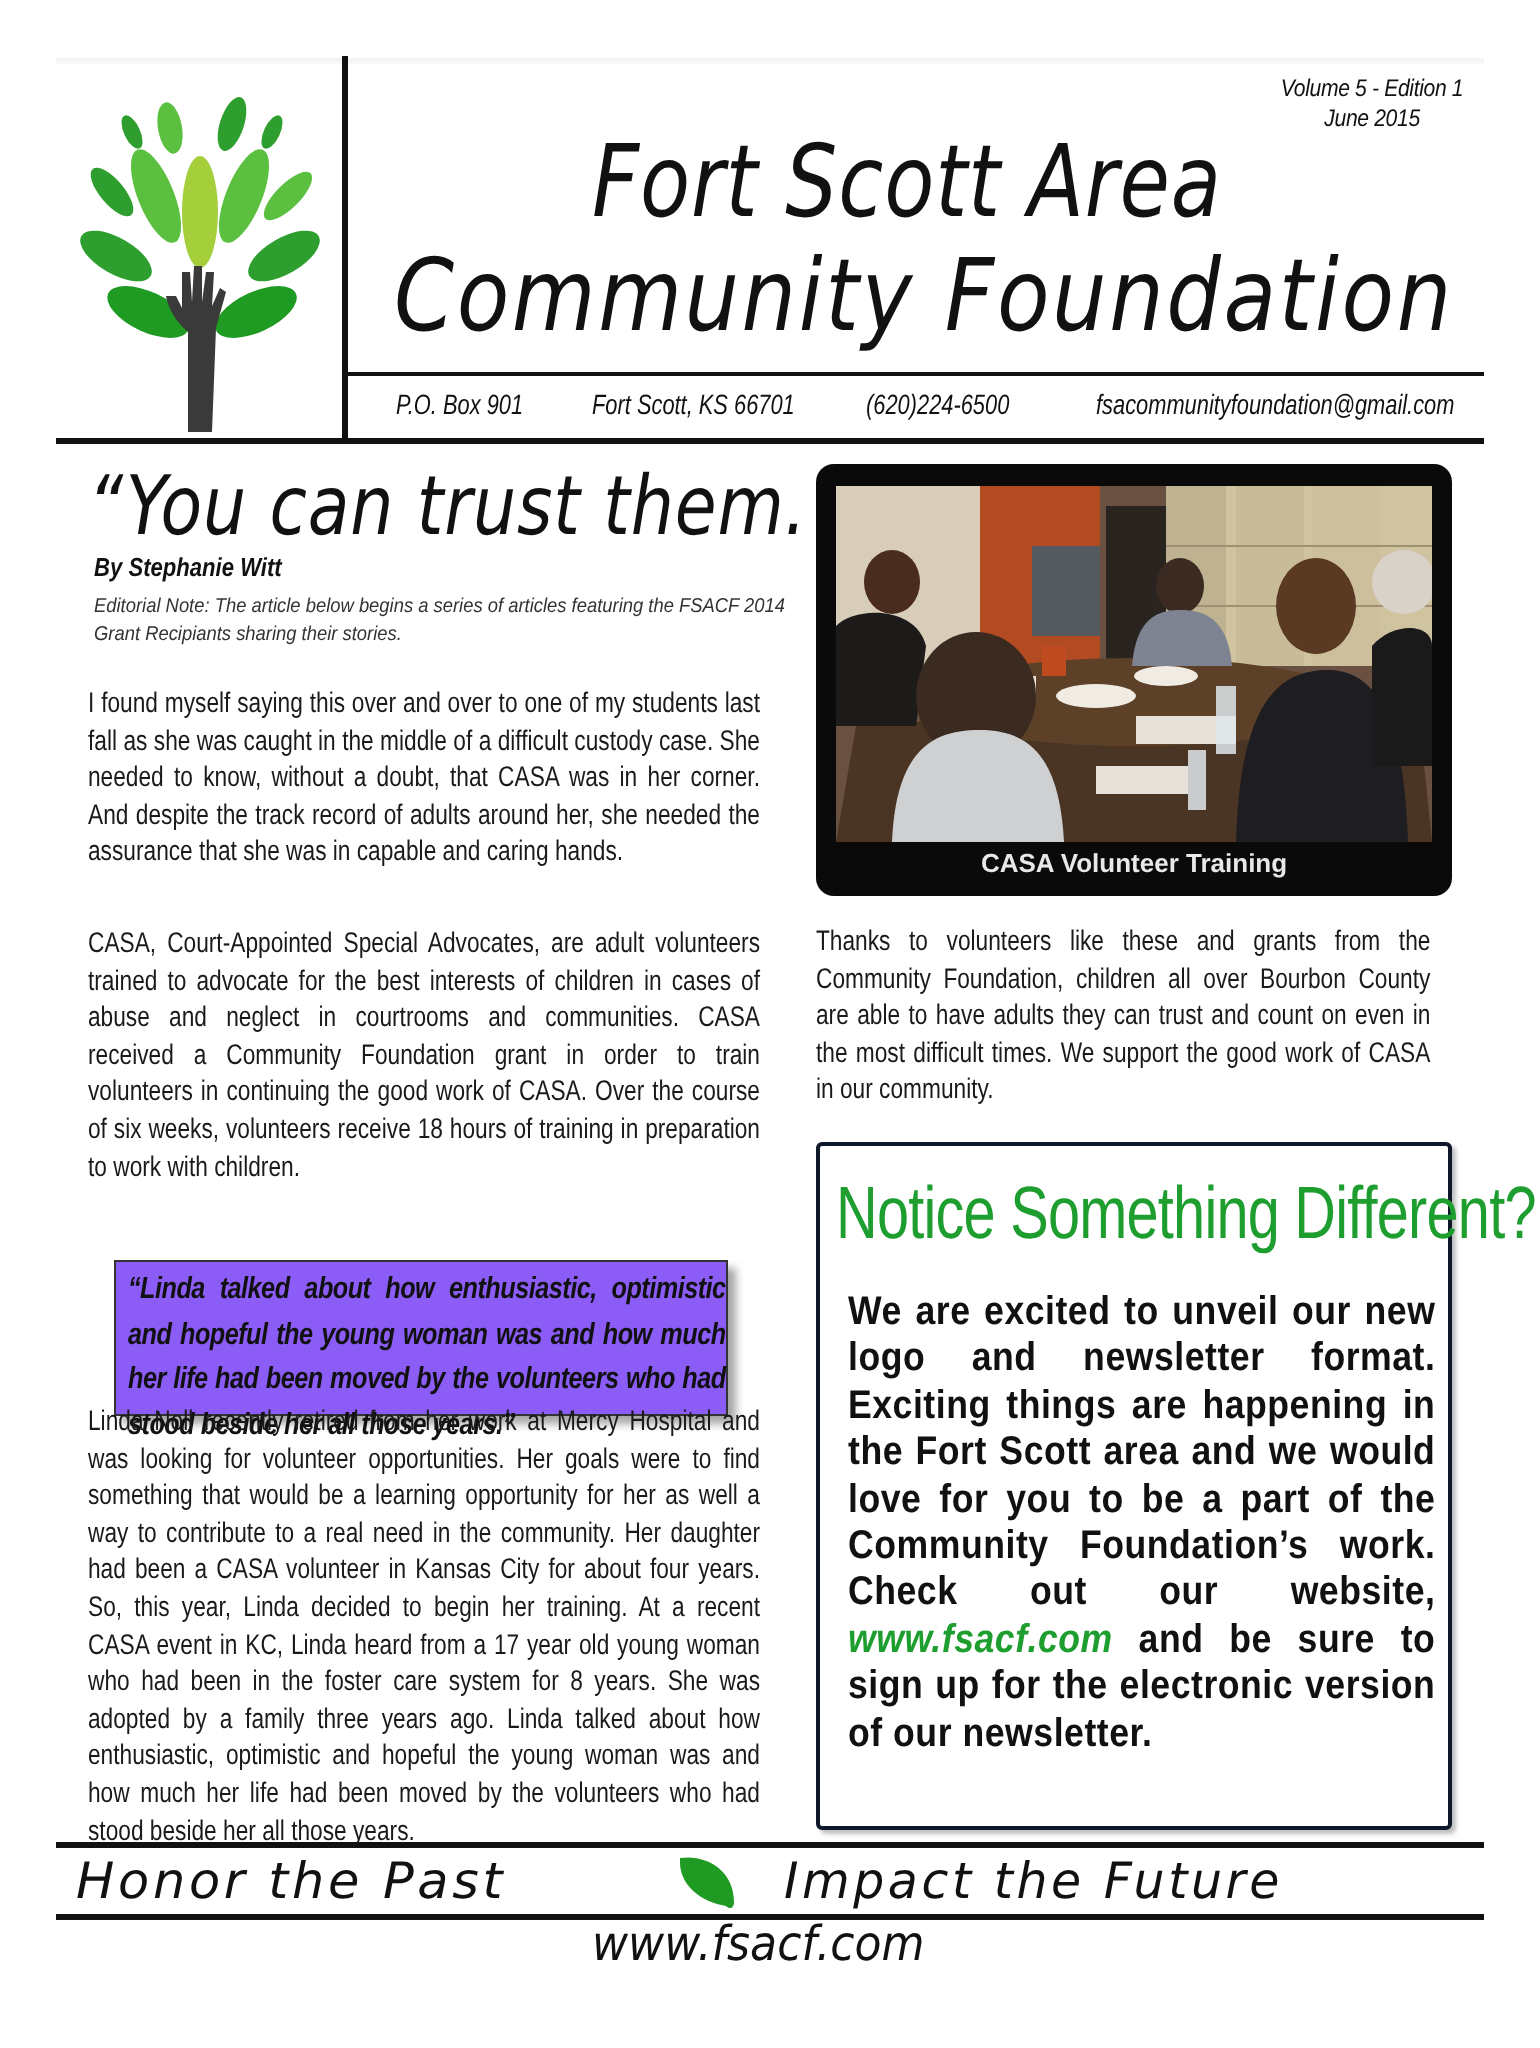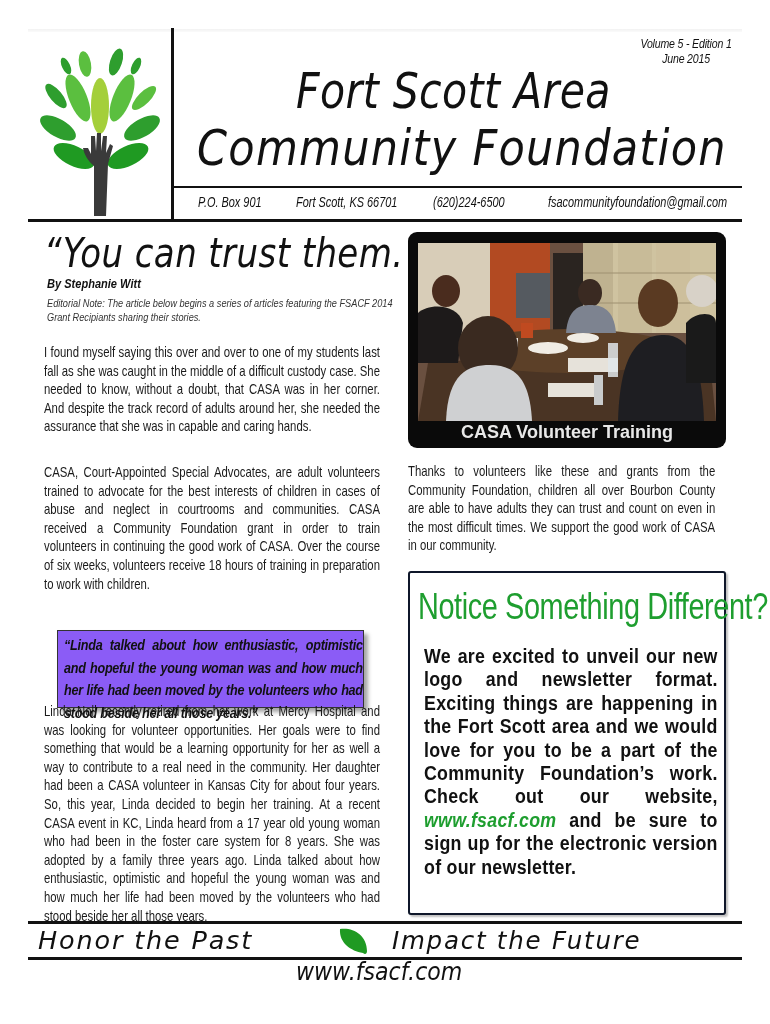--- a/index.html
+++ b/index.html
@@ -28,21 +28,21 @@
   .p2 { left:44px; top:463px; width:420px; }
   .p3 { left:44px; top:702px; width:420px; }
   .p4 { left:408px; top:462px; width:384px; }
 
   .pullquote { left:57px; top:630px; width:305px; height:76px; border:1.5px solid #333; box-shadow:4px 4px 4px rgba(0,0,0,0.35); background:#8b5cf6; }
   .pullquote-text { position:absolute; left:6px; top:3px; width:360px; font-style:italic; font-weight:bold; font-size:15.2px; line-height:22.5px; transform:scaleX(0.83); transform-origin:left top; color:#111; text-align:justify; letter-spacing:-0.3px; }
 
   
   .photo-frame { left:408px; top:232px; width:318px; height:216px; background:#0a0a0a; border-radius:9px; }
   .photo { position:absolute; left:10px; top:11px; width:298px; height:178px; overflow:hidden; background:#5a4a3a; }
-  .photo-caption { position:absolute; left:0; width:100%; top:192px; text-align:center; color:#e8e8e8; font-weight:bold; font-size:18px; line-height:16px; }
+  .photo-caption { position:absolute; left:0; width:100%; top:192px; text-align:center; color:#e8e8e8; font-weight:bold; font-size:13px; line-height:16px; }
 
   
   .notice { left:408px; top:571px; width:314px; height:340px; border:2px solid #0f172a; border-radius:3px; box-shadow:2px 2px 2px rgba(0,0,0,0.25); background:#fff; }
   .notice-title { position:absolute; left:8px; top:12px; width:375px; font-size:37px; line-height:44px; color:#1e9e2f; white-space:nowrap; transform:scaleX(0.78); transform-origin:left top; font-family:"Liberation Sans", sans-serif; letter-spacing:-0.5px; }
   .notice-body { position:absolute; left:14px; top:72px; width:330px; font-weight:bold; font-size:20px; line-height:23.4px; text-align:justify; color:#111; transform:scaleX(0.89); transform-origin:left top; letter-spacing:0.3px; }
   .notice-link { color:#1e9e2f; font-style:italic; font-weight:bold; }
 
   
   .footer-rule-top { left:28px; top:921px; width:714px; height:3px; background:#111; }
   .footer-rule-bottom { left:28px; top:957px; width:714px; height:3px; background:#111; }

